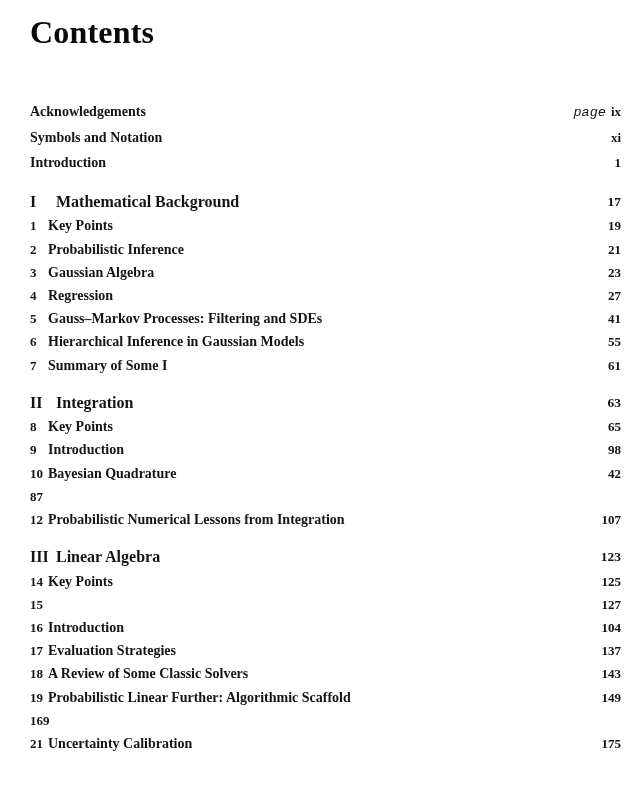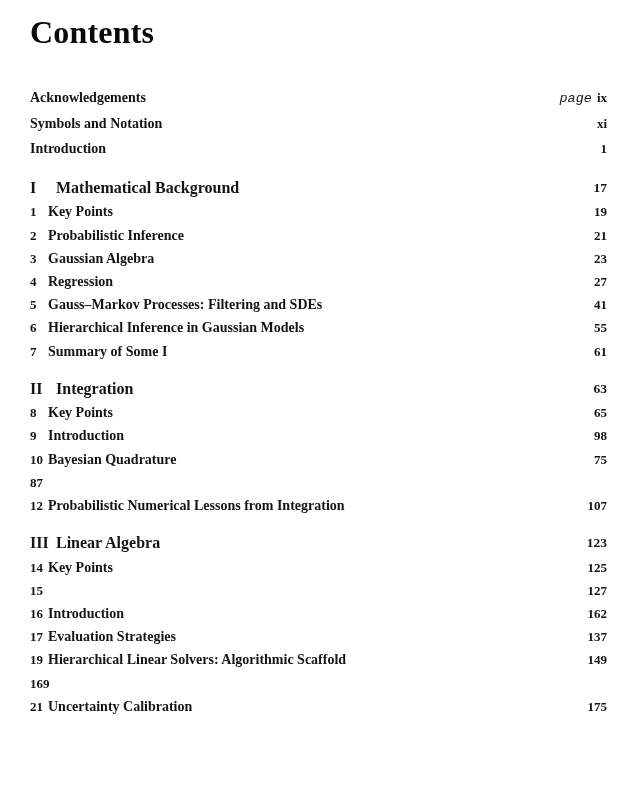--- a/index.html
+++ b/index.html
@@ -6,34 +6,34 @@
     margin: 0;
     padding: 0;
     background: #ffffff;
   }
   .page {
     position: relative;
     width: 629px;
     height: 804px;
     box-sizing: border-box;
     background: #ffffff;
-    padding: 14px 22px 0 30px;
+    padding: 14px 8px 0 30px;
     font-family: "Liberation Serif", "DejaVu Serif", serif;
     color: #141414;
     overflow: hidden;
   }
   h1.contents-title {
     margin: 0;
     font-size: 32px;
     font-weight: 700;
     letter-spacing: 0.2px;
     color: #0a0a0a;
   }
   .toc {
-    margin-top: 34px;
+    margin-top: 48px;
   }
   .row {
     display: flex;
     justify-content: space-between;
     align-items: center;
     font-weight: 700;
     font-size: 14px;
   }
   .fm-row { height: 25.8px; }
   .ch-row { height: 23.2px; }
@@ -175,21 +175,21 @@
               <span class="ch-num">9</span>
               <span class="ch-title">Introduction</span>
             </span>
             <span class="pagenum">98</span>
           </div>
           <div class="row ch-row">
             <span class="label">
               <span class="ch-num">10</span>
               <span class="ch-title">Bayesian Quadrature</span>
             </span>
-            <span class="pagenum">75</span>
+            <span class="pagenum">42</span>
           </div>
           <div class="row ch-row">
             <span class="pagenum">87</span>
           </div>
           <div class="row ch-row">
             <span class="label">
               <span class="ch-num">12</span>
               <span class="ch-title">Probabilistic Numerical Lessons from Integration</span>
             </span>
             <span class="pagenum">107</span>
@@ -214,33 +214,40 @@
             <span class="label">
               <span class="ch-num">15</span>
             </span>
             <span class="pagenum">127</span>
           </div>
           <div class="row ch-row">
             <span class="label">
               <span class="ch-num">16</span>
               <span class="ch-title">Introduction</span>
             </span>
-            <span class="pagenum">162</span>
+            <span class="pagenum">104</span>
           </div>
           <div class="row ch-row">
             <span class="label">
               <span class="ch-num">17</span>
               <span class="ch-title">Evaluation Strategies</span>
             </span>
             <span class="pagenum">137</span>
           </div>
           <div class="row ch-row">
             <span class="label">
+              <span class="ch-num">18</span>
+              <span class="ch-title">A Review of Some Classic Solvers</span>
+            </span>
+            <span class="pagenum">143</span>
+          </div>
+          <div class="row ch-row">
+            <span class="label">
               <span class="ch-num">19</span>
-              <span class="ch-title">Hierarchical Linear Solvers: Algorithmic Scaffold</span>
+              <span class="ch-title">Probabilistic Linear Further: Algorithmic Scaffold</span>
             </span>
             <span class="pagenum">149</span>
           </div>
           <div class="row ch-row">
             <span class="pagenum">169</span>
           </div>
           <div class="row ch-row">
             <span class="label">
               <span class="ch-num">21</span>
               <span class="ch-title">Uncertainty Calibration</span>

